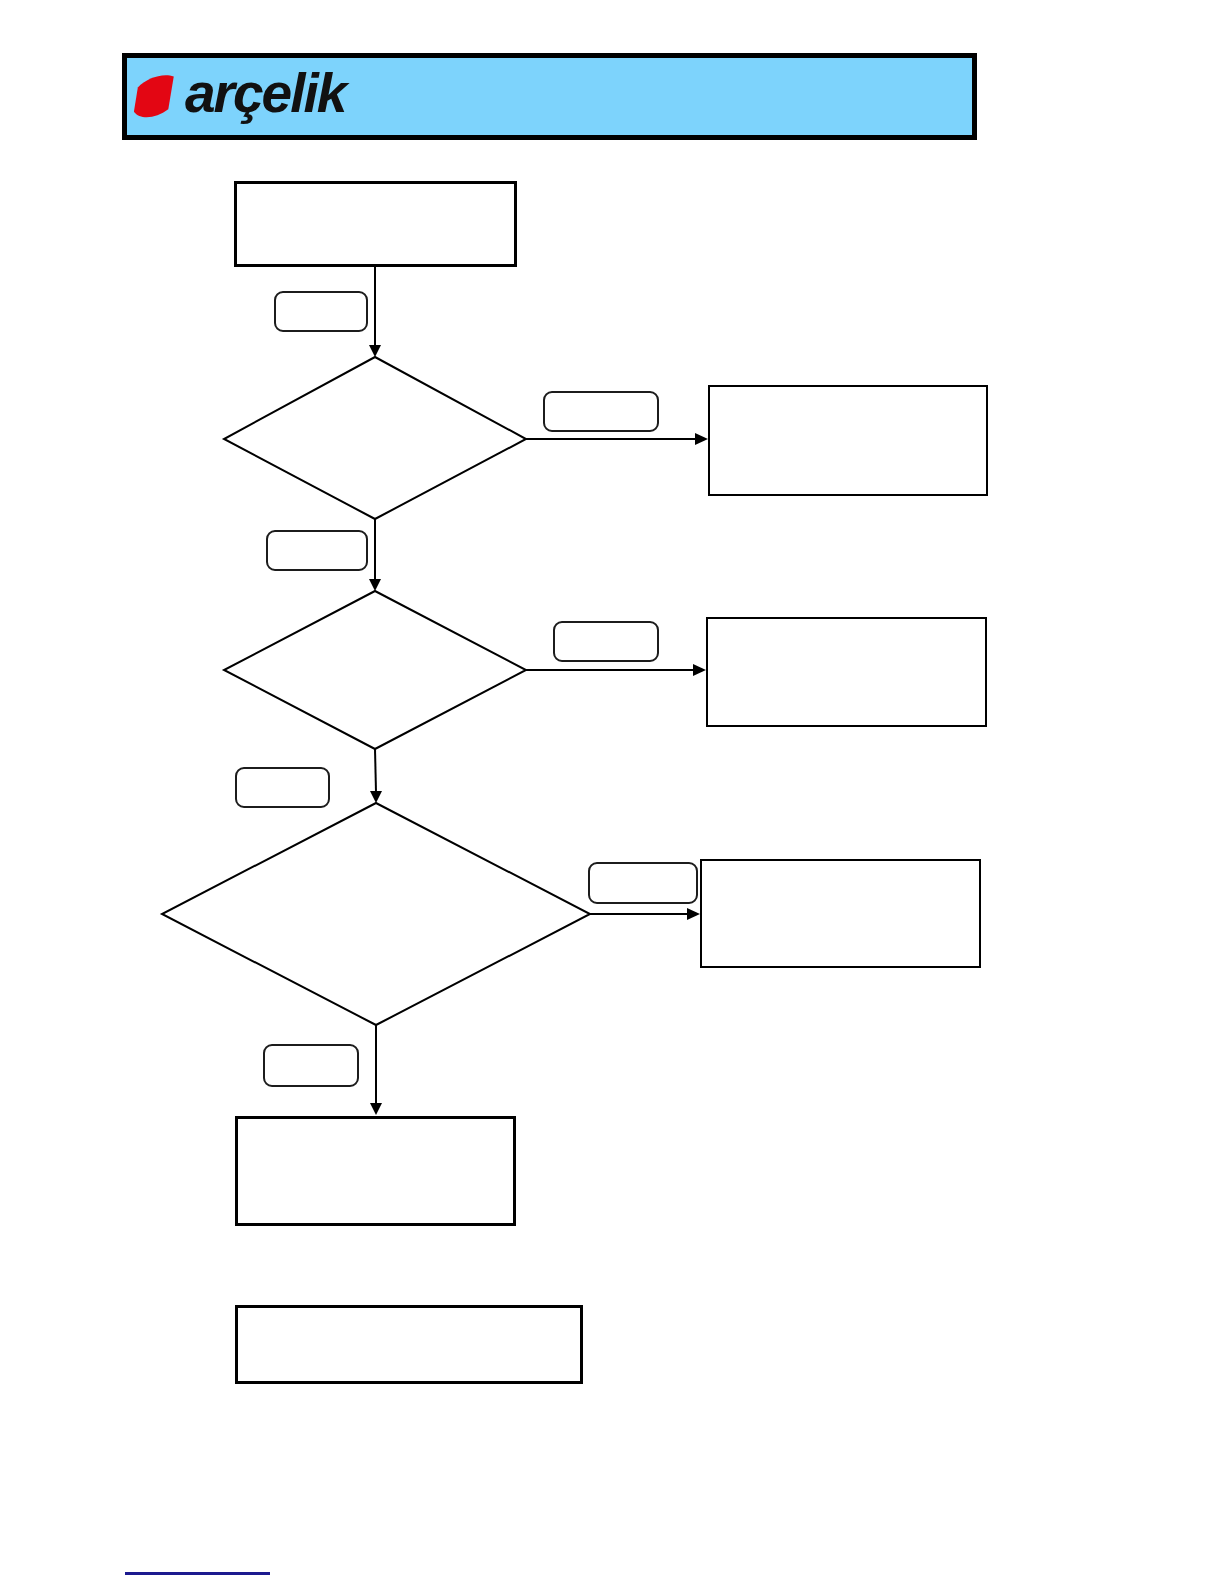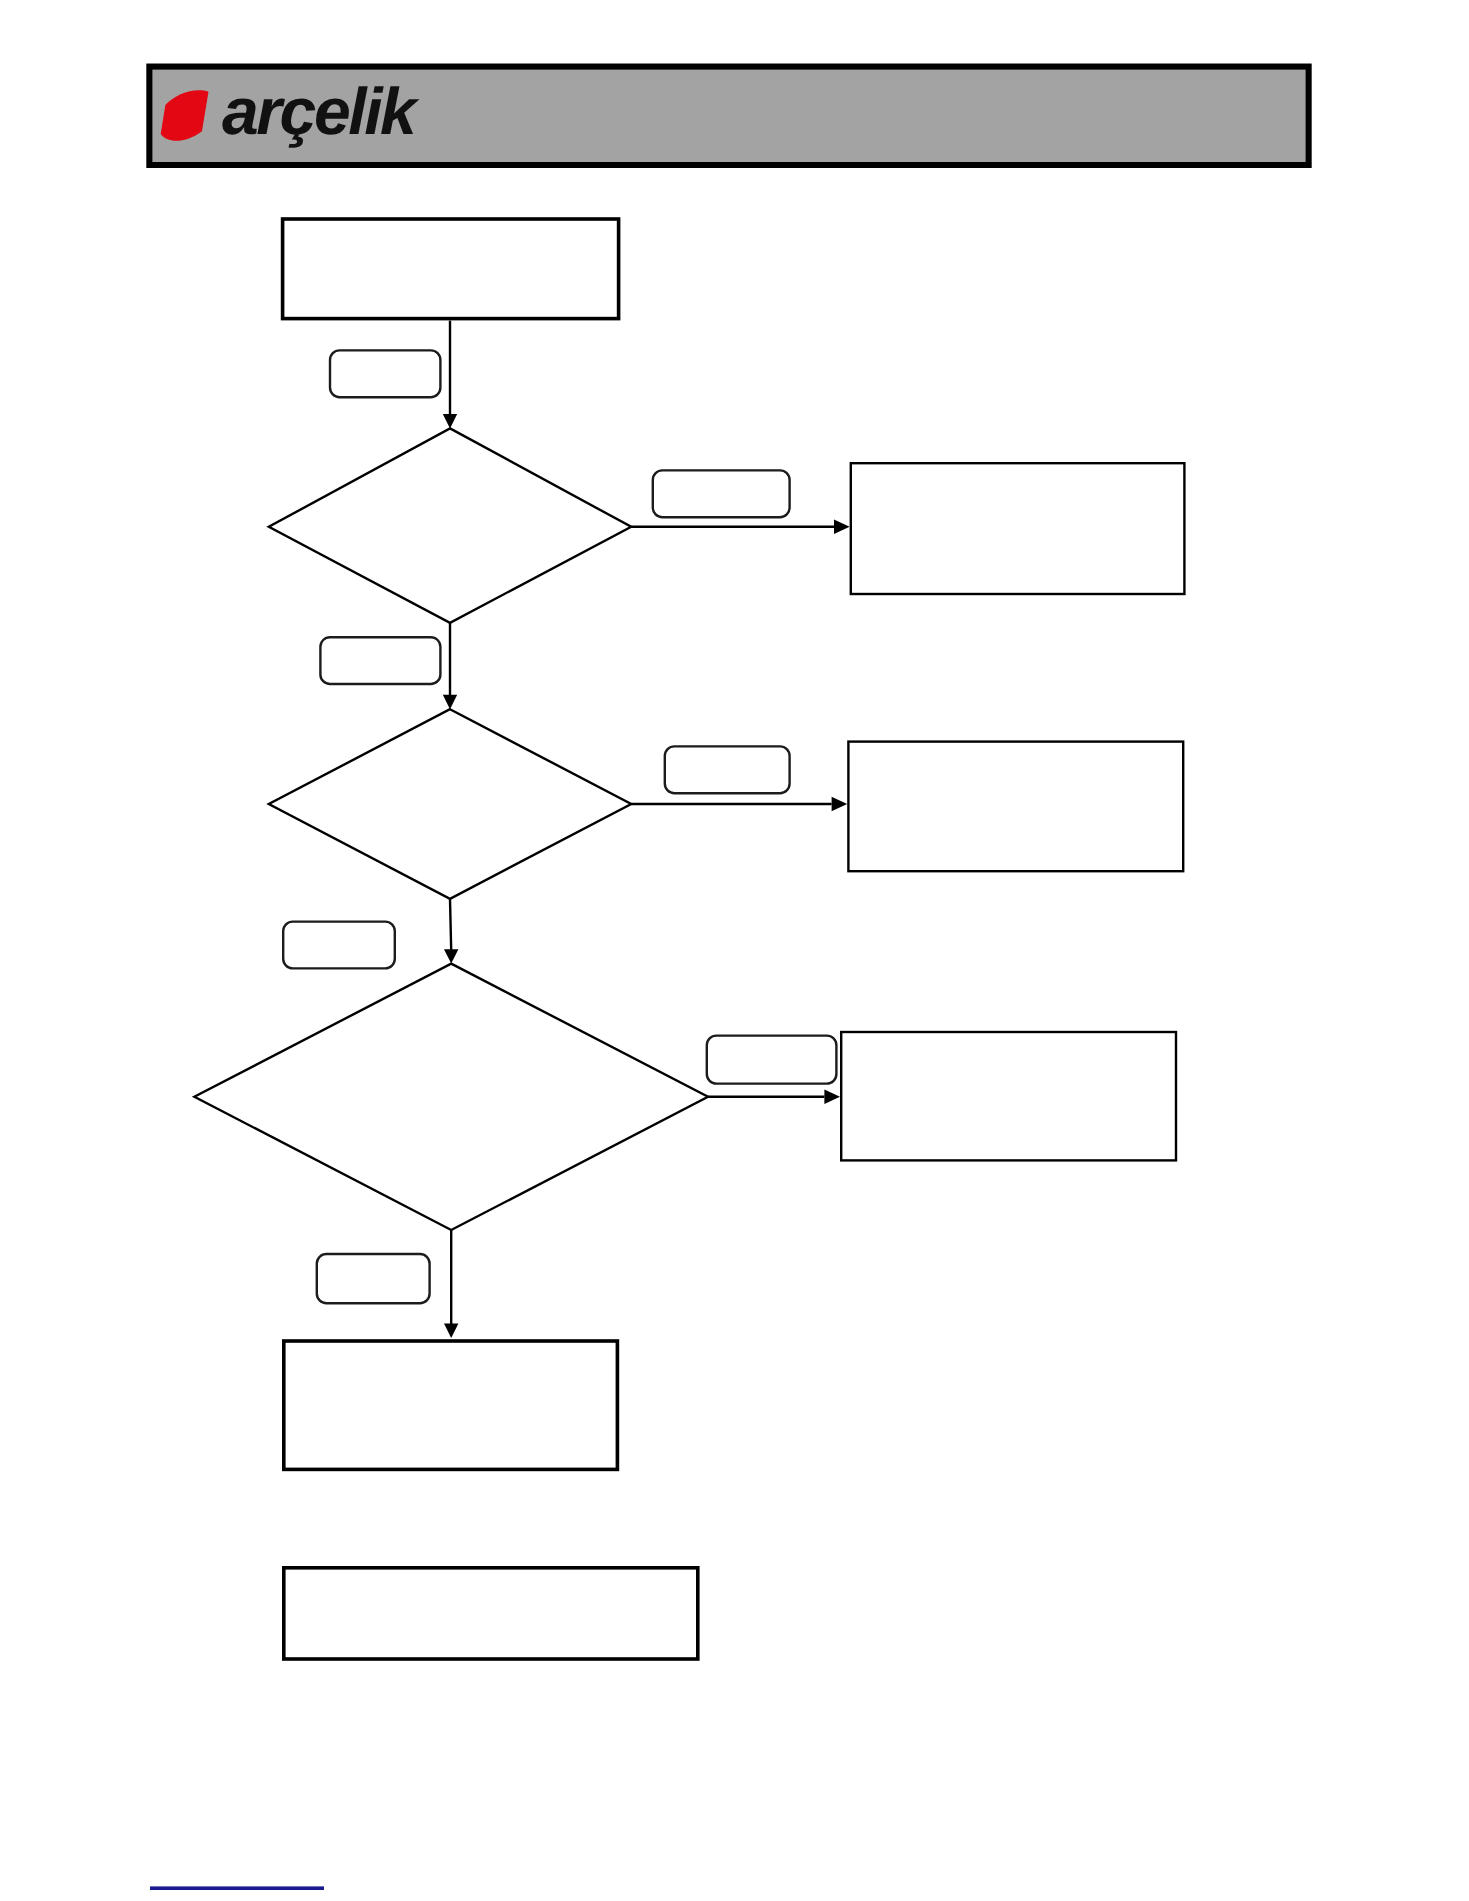--- a/index.html
+++ b/index.html
@@ -13,24 +13,24 @@
     width: 1224px;
     height: 1584px;
     background: #ffffff;
     overflow: hidden;
   }
 
   
   .header-box {
     position: absolute;
     left: 122px; top: 53px;
-    width: 971px; height: 87px;
+    width: 855px; height: 87px;
     border: 5px solid #000000;
     box-sizing: border-box;
-    background: #a3a3a3;
+    background: #7dd3fc;
     display: flex;
     align-items: center;
   }
   .logo {
     display: flex;
     align-items: center;
     margin-left: 4px;
   }
   .logo-mark {
     width: 48px; height: 50px;

